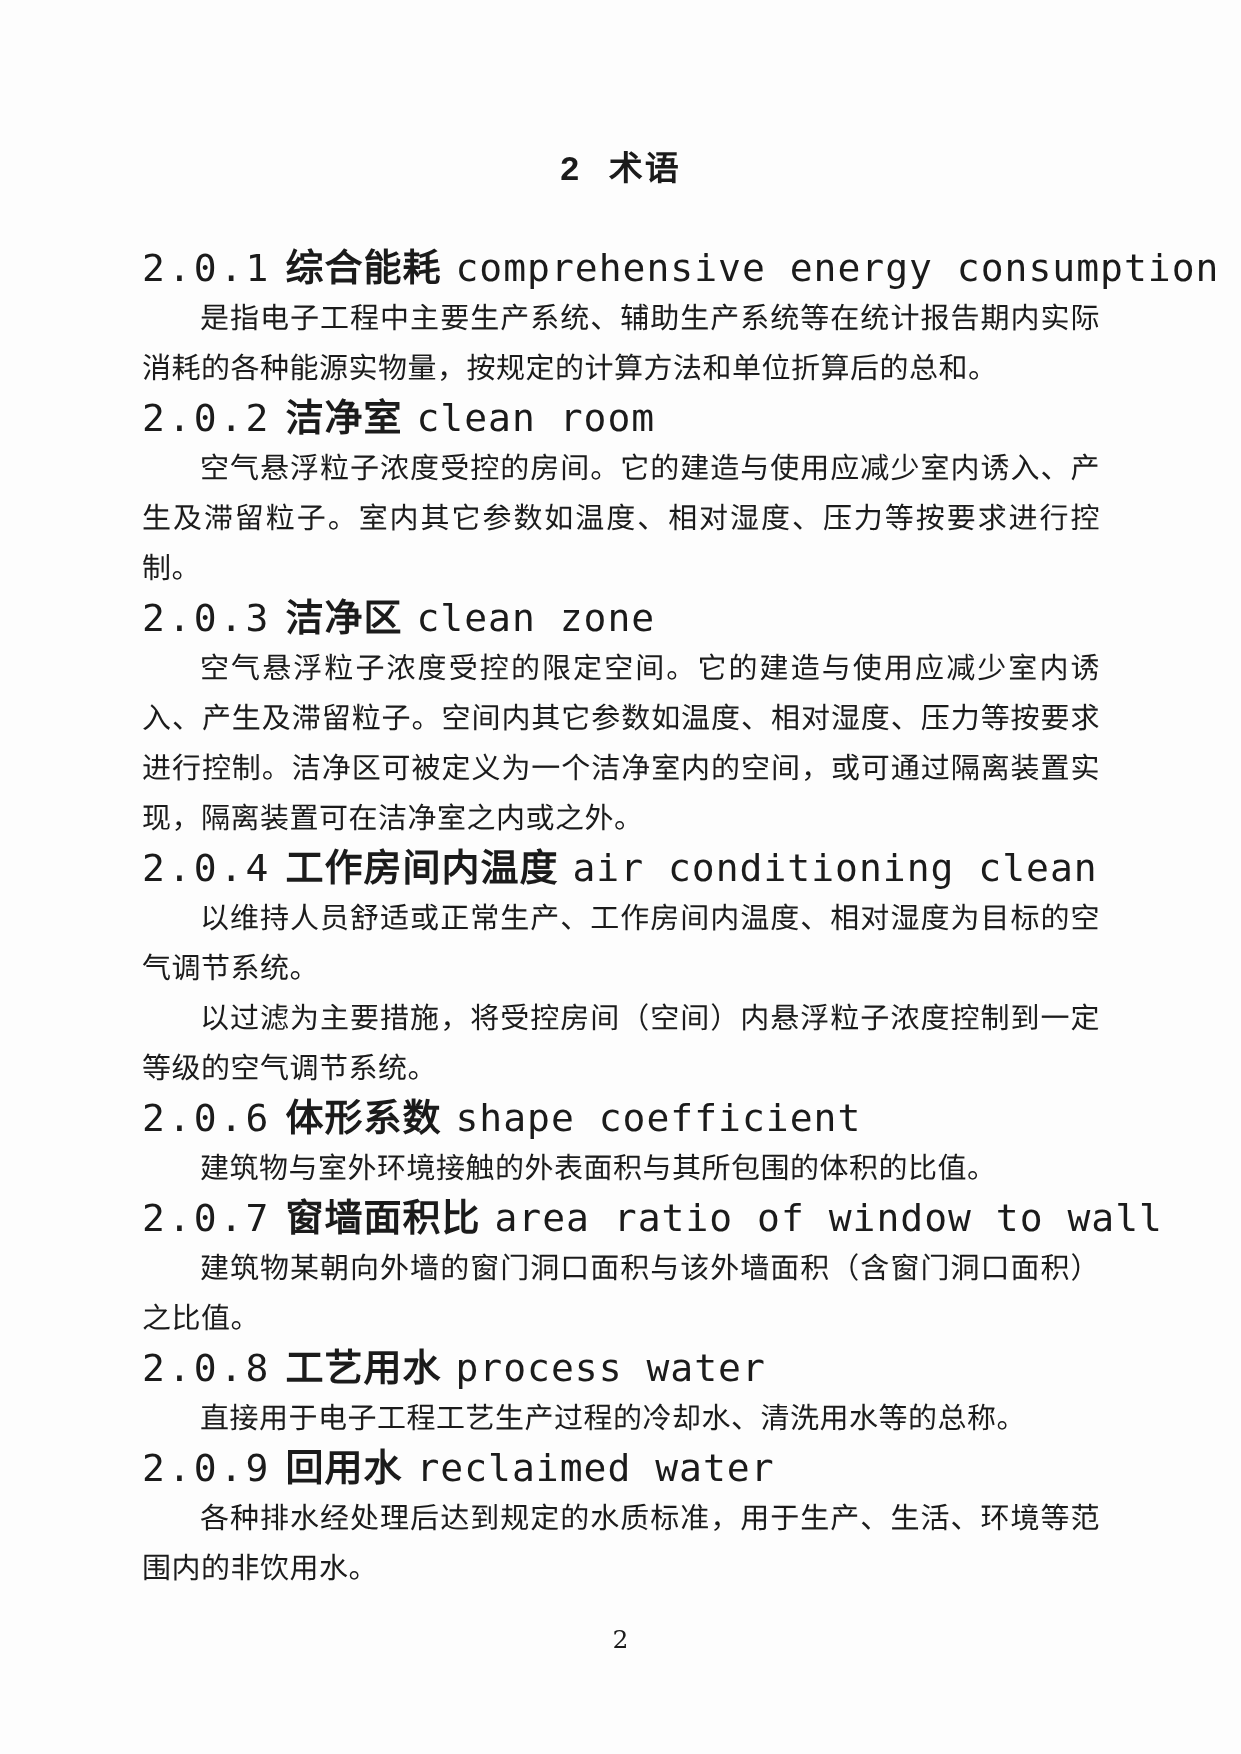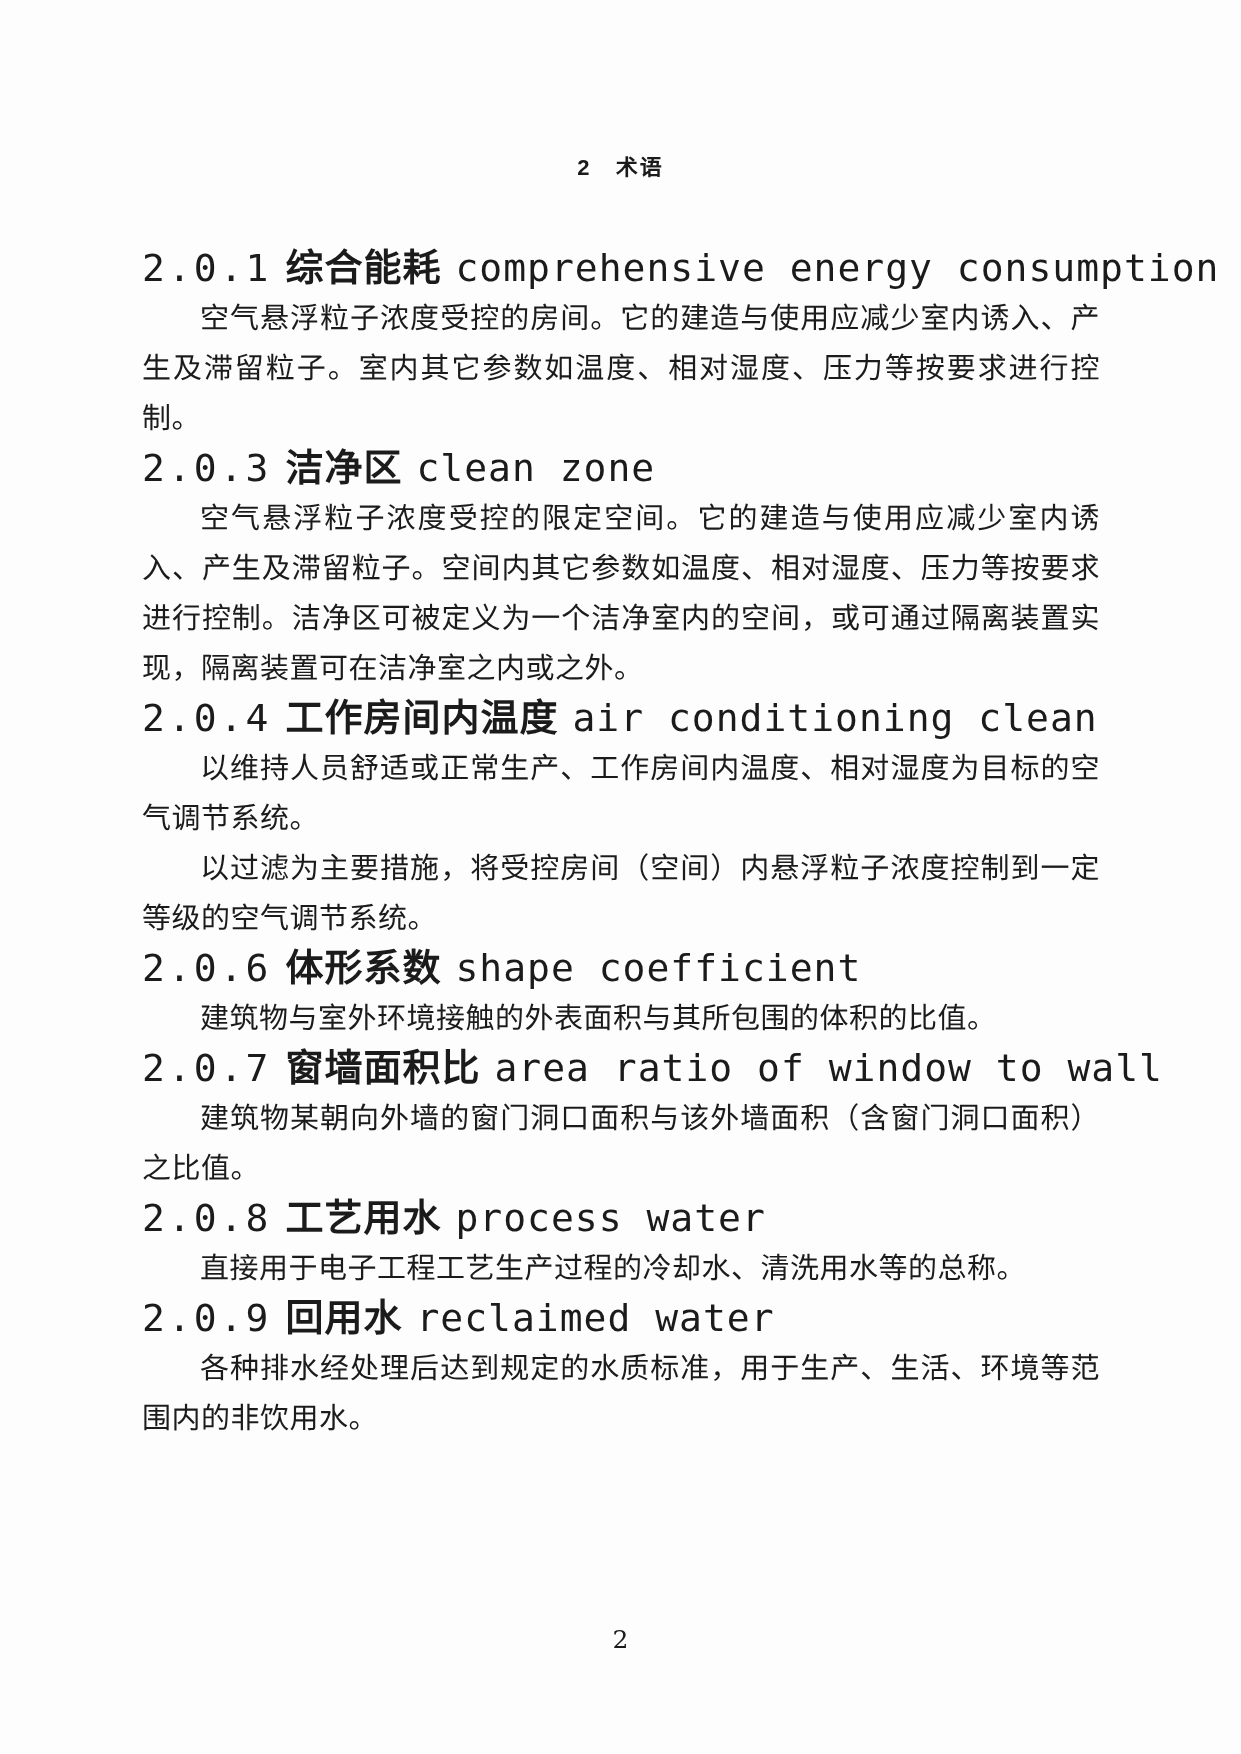--- a/index.html
+++ b/index.html
@@ -10,21 +10,21 @@
     background: #fdfdfd;
     color: #1b1b1b;
     font-family: "Liberation Sans", sans-serif;
     position: relative;
     overflow: hidden;
   }
   .doc-title {
     margin: 0;
     padding-top: 147px;
     text-align: center;
-    font-size: 22px;
+    font-size: 34px;
     line-height: 42px;
     font-weight: 700;
     letter-spacing: 2px;
     word-spacing: 16px;
   }
   .terms {
     width: 958px;
     margin: 54px 0 0 142px;
     font-size: 29px;
     line-height: 50px;
@@ -72,23 +72,27 @@
 
 <div class="page">
 
   <h1 class="doc-title">2 术语</h1>
 
   <main class="terms">
   <section class="term">
     <h2 class="term-heading">
       <span class="term-number">2.0.1</span><span class="term-zh">综合能耗</span><span class="term-en">comprehensive energy consumption</span>
     </h2>
+    <p class="term-definition">是指电子工程中主要生产系统、辅助生产系统等在统计报告期内实际消耗的各种能源实物量，按规定的计算方法和单位折算后的总和。</p>
   </section>
 
   <section class="term">
+    <h2 class="term-heading">
+      <span class="term-number">2.0.2</span><span class="term-zh">洁净室</span><span class="term-en">clean room</span>
+    </h2>
     <p class="term-definition">空气悬浮粒子浓度受控的房间。它的建造与使用应减少室内诱入、产生及滞留粒子。室内其它参数如温度、相对湿度、压力等按要求进行控制。</p>
   </section>
 
   <section class="term">
     <h2 class="term-heading">
       <span class="term-number">2.0.3</span><span class="term-zh">洁净区</span><span class="term-en">clean zone</span>
     </h2>
     <p class="term-definition">空气悬浮粒子浓度受控的限定空间。它的建造与使用应减少室内诱入、产生及滞留粒子。空间内其它参数如温度、相对湿度、压力等按要求进行控制。洁净区可被定义为一个洁净室内的空间，或可通过隔离装置实现，隔离装置可在洁净室之内或之外。</p>
   </section>
 

